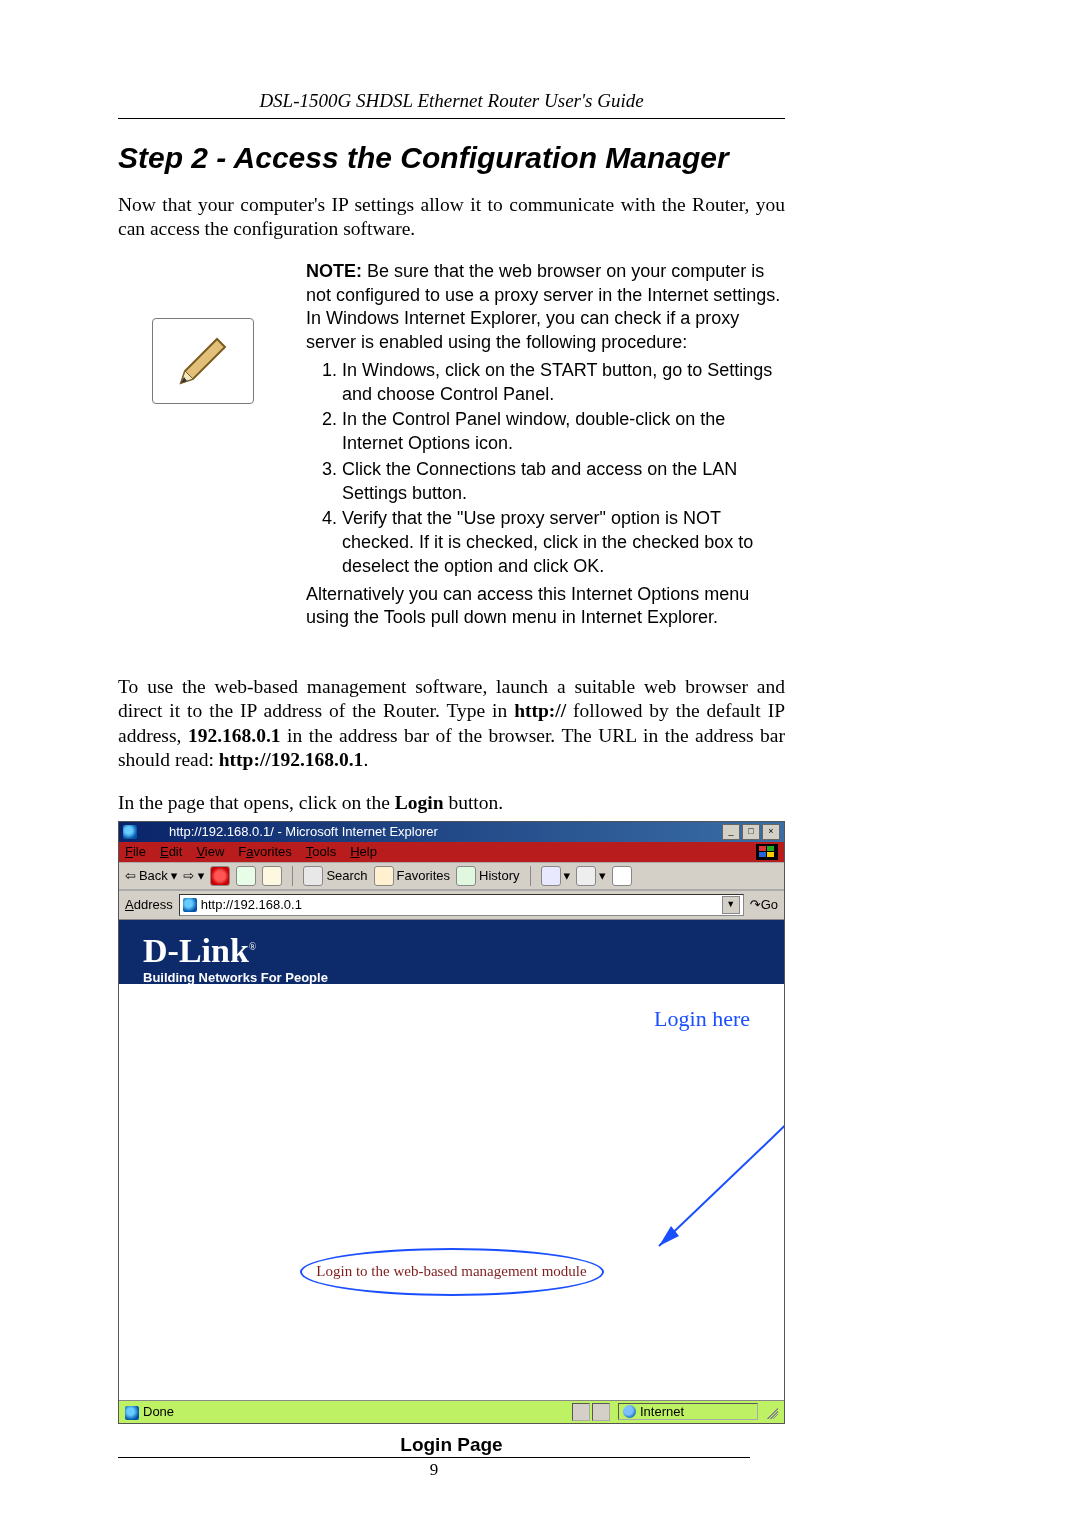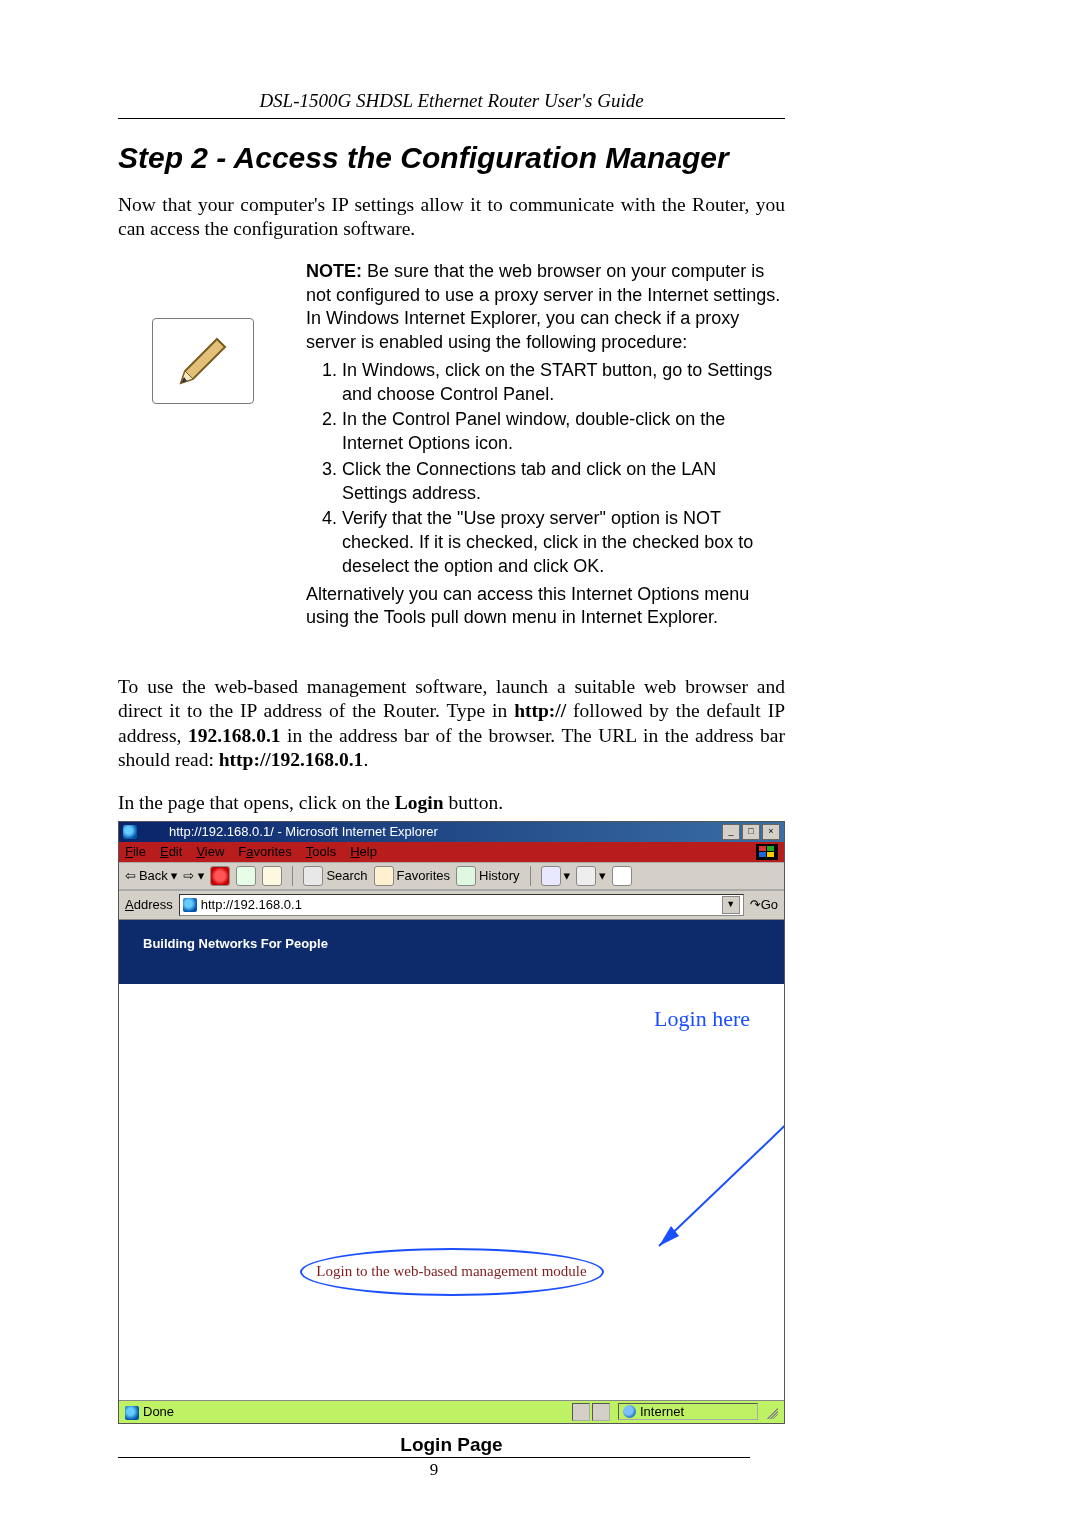--- a/index.html
+++ b/index.html
@@ -307,21 +307,21 @@
           <polygon points="8,52 12,40 20,48" fill="#f5e6c4" stroke="#7a5b20" stroke-width="1"></polygon>
           <polygon points="8,52 11,46 14,50" fill="#333"></polygon>
         </svg>
       </div>
     </div>
     <div class="note-text">
       <span class="note-label">NOTE:</span><span> Be sure that the web browser on your computer is not configured to use a proxy server in the Internet settings. In Windows Internet Explorer, you can check if a proxy server is enabled using the following procedure:</span>
       <ol>
         <li>In Windows, click on the START button, go to Settings and choose Control Panel.</li>
         <li>In the Control Panel window, double-click on the Internet Options icon.</li>
-        <li>Click the Connections tab and click on the LAN Settings address.</li>
+        <li>Click the Connections tab and access on the LAN Settings button.</li>
         <li>Verify that the "Use proxy server" option is NOT checked. If it is checked, click in the checked box to deselect the option and click OK.</li>
       </ol>
       <span>Alternatively you can access this Internet Options menu using the Tools pull down menu in Internet Explorer.</span>
     </div>
   </div>
 
   <p class="body">
     <span>To use the web-based management software, launch a suitable web browser and direct it to the IP address of the Router. Type in </span><b>http://</b><span> followed by the default IP address, </span><b>192.168.0.1</b><span> in the address bar of the browser. The URL in the address bar should read: </span><b>http://192.168.0.1</b><span>.</span>
   </p>
 
@@ -391,20 +391,23 @@
       <div class="addr-input">
         <span class="title-ie-icon"></span>
         <span class="addr-text">http://192.168.0.1</span>
         <span class="addr-drop">▼</span>
       </div>
       <span class="addr-go">↷<span>Go</span></span>
     </div>
 
     <div class="content-area">
       <div class="dlink-header">
+        <div class="dlink-logo-text">
+          <span>D-Link</span><span class="reg">®</span>
+        </div>
         <div class="dlink-tagline">Building Networks For People</div>
       </div>
 
       <div class="login-here">Login here</div>
 
       <svg style="position:absolute;left:0;top:0;width:100%;height:100%;pointer-events:none;">
         <line x1="768" y1="108" x2="540" y2="326" stroke="#1a4fff" stroke-width="2"></line>
         <polygon points="540,326 552,306 560,316" fill="#1a4fff"></polygon>
       </svg>
 

